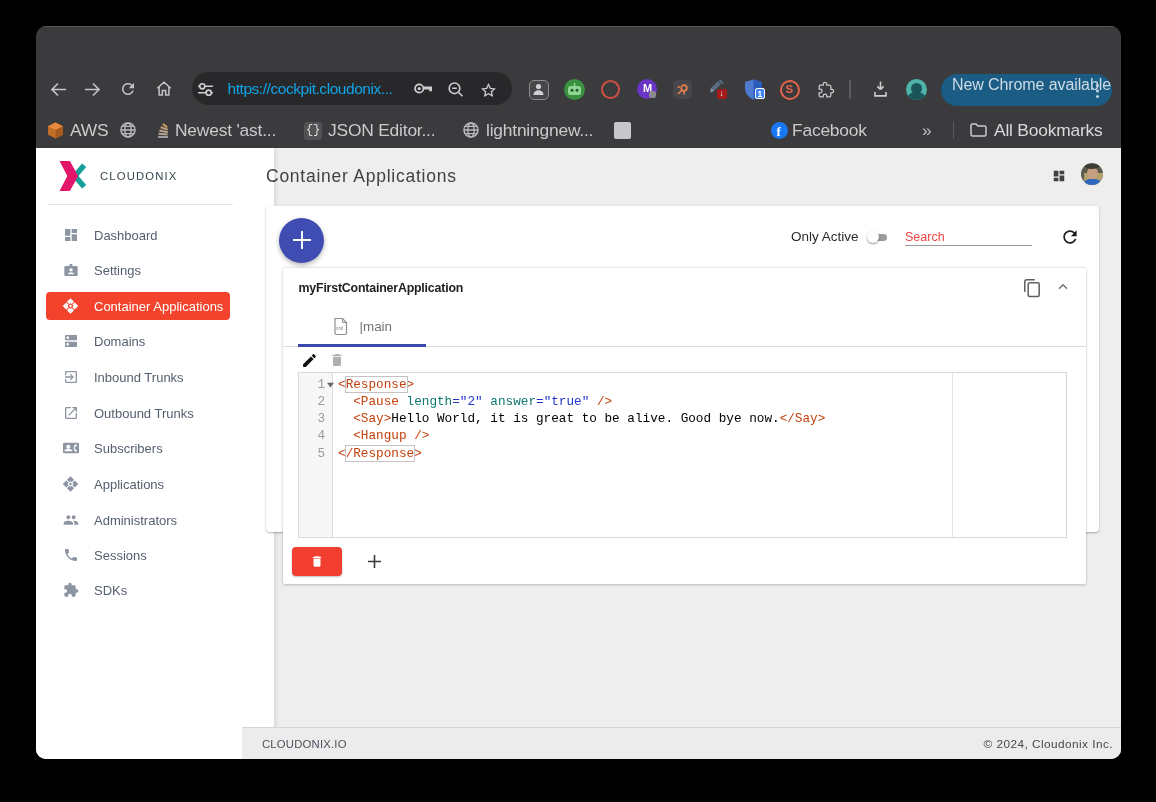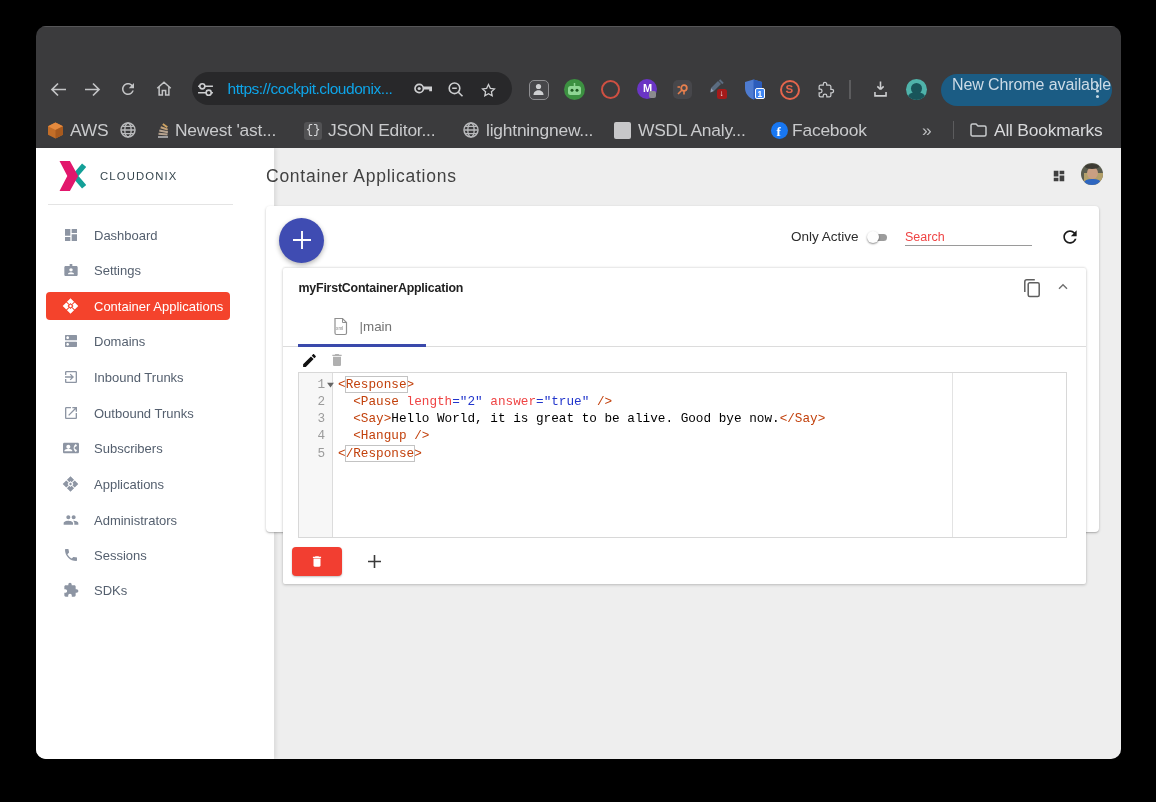--- a/index.html
+++ b/index.html
@@ -19,21 +19,21 @@
   .sidebar { position:absolute; left:0; top:0; width:238px; height:611px; background:#ffffff; box-shadow:2px 0 4px rgba(0,0,0,0.09); }
   .nav { position:absolute; left:0; width:206px; height:28px; }
   .nav .lbl { position:absolute; left:58px; top:50%; transform:translateY(-50%); font-size:13px; color:#545f6e; white-space:nowrap; }
   .nav .ico { position:absolute; left:27px; top:50%; transform:translateY(-50%); width:16px; height:16px; }
   .card { position:absolute; left:230px; top:58px; width:833px; height:326px; background:#fff; border-radius:4px; box-shadow:0 1px 3px rgba(0,0,0,0.2), 0 1px 1px rgba(0,0,0,0.12);padding-left:48px; }
   .panel { position:absolute; left:17px; top:62px; width:803px; height:316px; background:#fff; border-radius:2px; box-shadow:0 1px 3px rgba(0,0,0,0.22), 0 -1px 2px rgba(0,0,0,0.08); }
   .cm { position:absolute; left:15px; top:104px; width:769px; height:166px; border:1px solid #d8d8d8; background:#fff; font-family:"Liberation Mono",monospace; font-size:12.7px; line-height:17.3px; }
   .gutter { position:absolute; left:0; top:0; width:34px; height:164px; background:#f7f7f7; border-right:1px solid #dcdcdc; }
   .lnum { position:absolute; left:0; width:26px; color:#9b9b9b; font-size:12.7px; text-align:right; }
   .cline { position:absolute; left:39px; white-space:pre; color:#000; }
-  .t { color:#c2410c; } .a { color:#ef4444; } .s { color:#2135cc; }
+  .t { color:#c2410c; } .a { color:#0f766e; } .s { color:#2135cc; }
   .mt { outline:1px solid #c3c3c3; outline-offset:0px; }
   .footer { position:absolute; left:206px; top:579px; width:879px; height:32px; background:#ececec; border-top:1px solid #d4d4d4; font-size:11.3px; color:#454c55; }
 </style>
 </head>
 <body>
 <div class="win">
   <div class="abs" style="left:0;top:0;width:1085px;height:1px;background:#565658;z-index:50;"></div>
   <div class="toolbar">
     <svg class="abs" style="left:13px;top:14px" width="19" height="19" viewBox="0 0 19 19">
         <path fill="none" stroke="#c3c4c6" stroke-width="1.7" d="M17 9.5 H3 M9 3.5 L3 9.5 L9 15.5"></path>
@@ -149,21 +149,20 @@
     <div class="bi" style="left:139px;">Newest 'ast...</div>
     <div class="abs" style="left:268px;top:10px;width:18px;height:18px;border-radius:3px;background:#525254;color:#d8d9db;font-size:12.5px;font-family:'Liberation Mono',monospace;text-align:center;line-height:16.5px;">{}</div>
     <div class="bi" style="left:292px;">JSON Editor...</div>
     <svg class="abs" style="left:427px;top:10px" width="16" height="16" viewBox="0 0 16 16">
         <circle cx="8" cy="8" r="7" fill="none" stroke="#b9babc" stroke-width="1.5"></circle>
         <ellipse cx="8" cy="8" rx="3.2" ry="7" fill="none" stroke="#b9babc" stroke-width="1.3"></ellipse>
         <path d="M1.3 8 H14.7 M2.2 4.4 H13.8 M2.2 11.6 H13.8" stroke="#b9babc" stroke-width="1.3"></path>
       </svg>
     <div class="bi" style="left:450px;">lightningnew...</div>
     <div class="abs" style="left:578px;top:10px;width:17px;height:17px;border-radius:2px;background:#c7c7c9;"></div>
-    <div class="bi" style="left:602px;">WSDL Analy...</div>
     <div class="abs" style="left:734.5px;top:10px;width:17px;height:17px;border-radius:50%;background:#1877f2;"></div>
     <div class="abs" style="left:740.5px;top:12px;color:#fff;font-size:13px;font-weight:bold;font-family:'Liberation Serif',serif;">f</div>
     <div class="bi" style="left:756px;">Facebook</div>
     <div class="bi" style="left:886px;color:#bdbfc1;">»</div>
     <div class="abs" style="left:916.5px;top:9px;width:1.5px;height:18px;background:#5c5c5e;"></div>
     <svg class="abs" style="left:934px;top:11px" width="17" height="14" viewBox="0 0 17 14">
         <path d="M1 2.5 C1 1.7 1.6 1 2.5 1 H6 L8 3 H14.5 C15.4 3 16 3.7 16 4.5 V11.5 C16 12.3 15.4 13 14.5 13 H2.5 C1.6 13 1 12.3 1 11.5 Z" fill="none" stroke="#c9cbcd" stroke-width="1.5"></path>
       </svg>
     <div class="bi" style="left:958px;color:#d8d9db;">All Bookmarks</div>
   </div>
@@ -309,14 +308,18 @@
         </div>
         <div class="abs" style="left:9px;top:279px;width:50px;height:29px;border-radius:4px;background:#f23e31;box-shadow:0 1px 2px rgba(0,0,0,0.25);"></div>
         <svg class="abs" style="left:27px;top:286px" width="14" height="15" viewBox="0 0 24 24" fill="#fff">
             <path d="M6 19c0 1.1.9 2 2 2h8c1.1 0 2-.9 2-2V7H6v12zM19 4h-3.5l-1-1h-5l-1 1H5v2h14V4z"></path>
           </svg>
         <svg class="abs" style="left:84px;top:286px" width="15" height="15" viewBox="0 0 15 15">
             <path stroke="#3a3a3a" stroke-width="1.6" d="M7.5 1 V14 M1 7.5 H14"></path>
           </svg>
       </div>
     </div>
+    <div class="footer">
+      <div class="abs" style="left:20px;top:0;height:31px;display:flex;align-items:center;font-size:11.3px;letter-spacing:.2px;color:#4a525c;">CLOUDONIX.IO</div>
+      <div class="abs" style="right:8px;top:0;height:31px;display:flex;align-items:center;font-size:11.8px;letter-spacing:.45px;color:#42494f;">© 2024, Cloudonix Inc.</div>
+    </div>
   </div>
 </div>
 
 </body></html>

